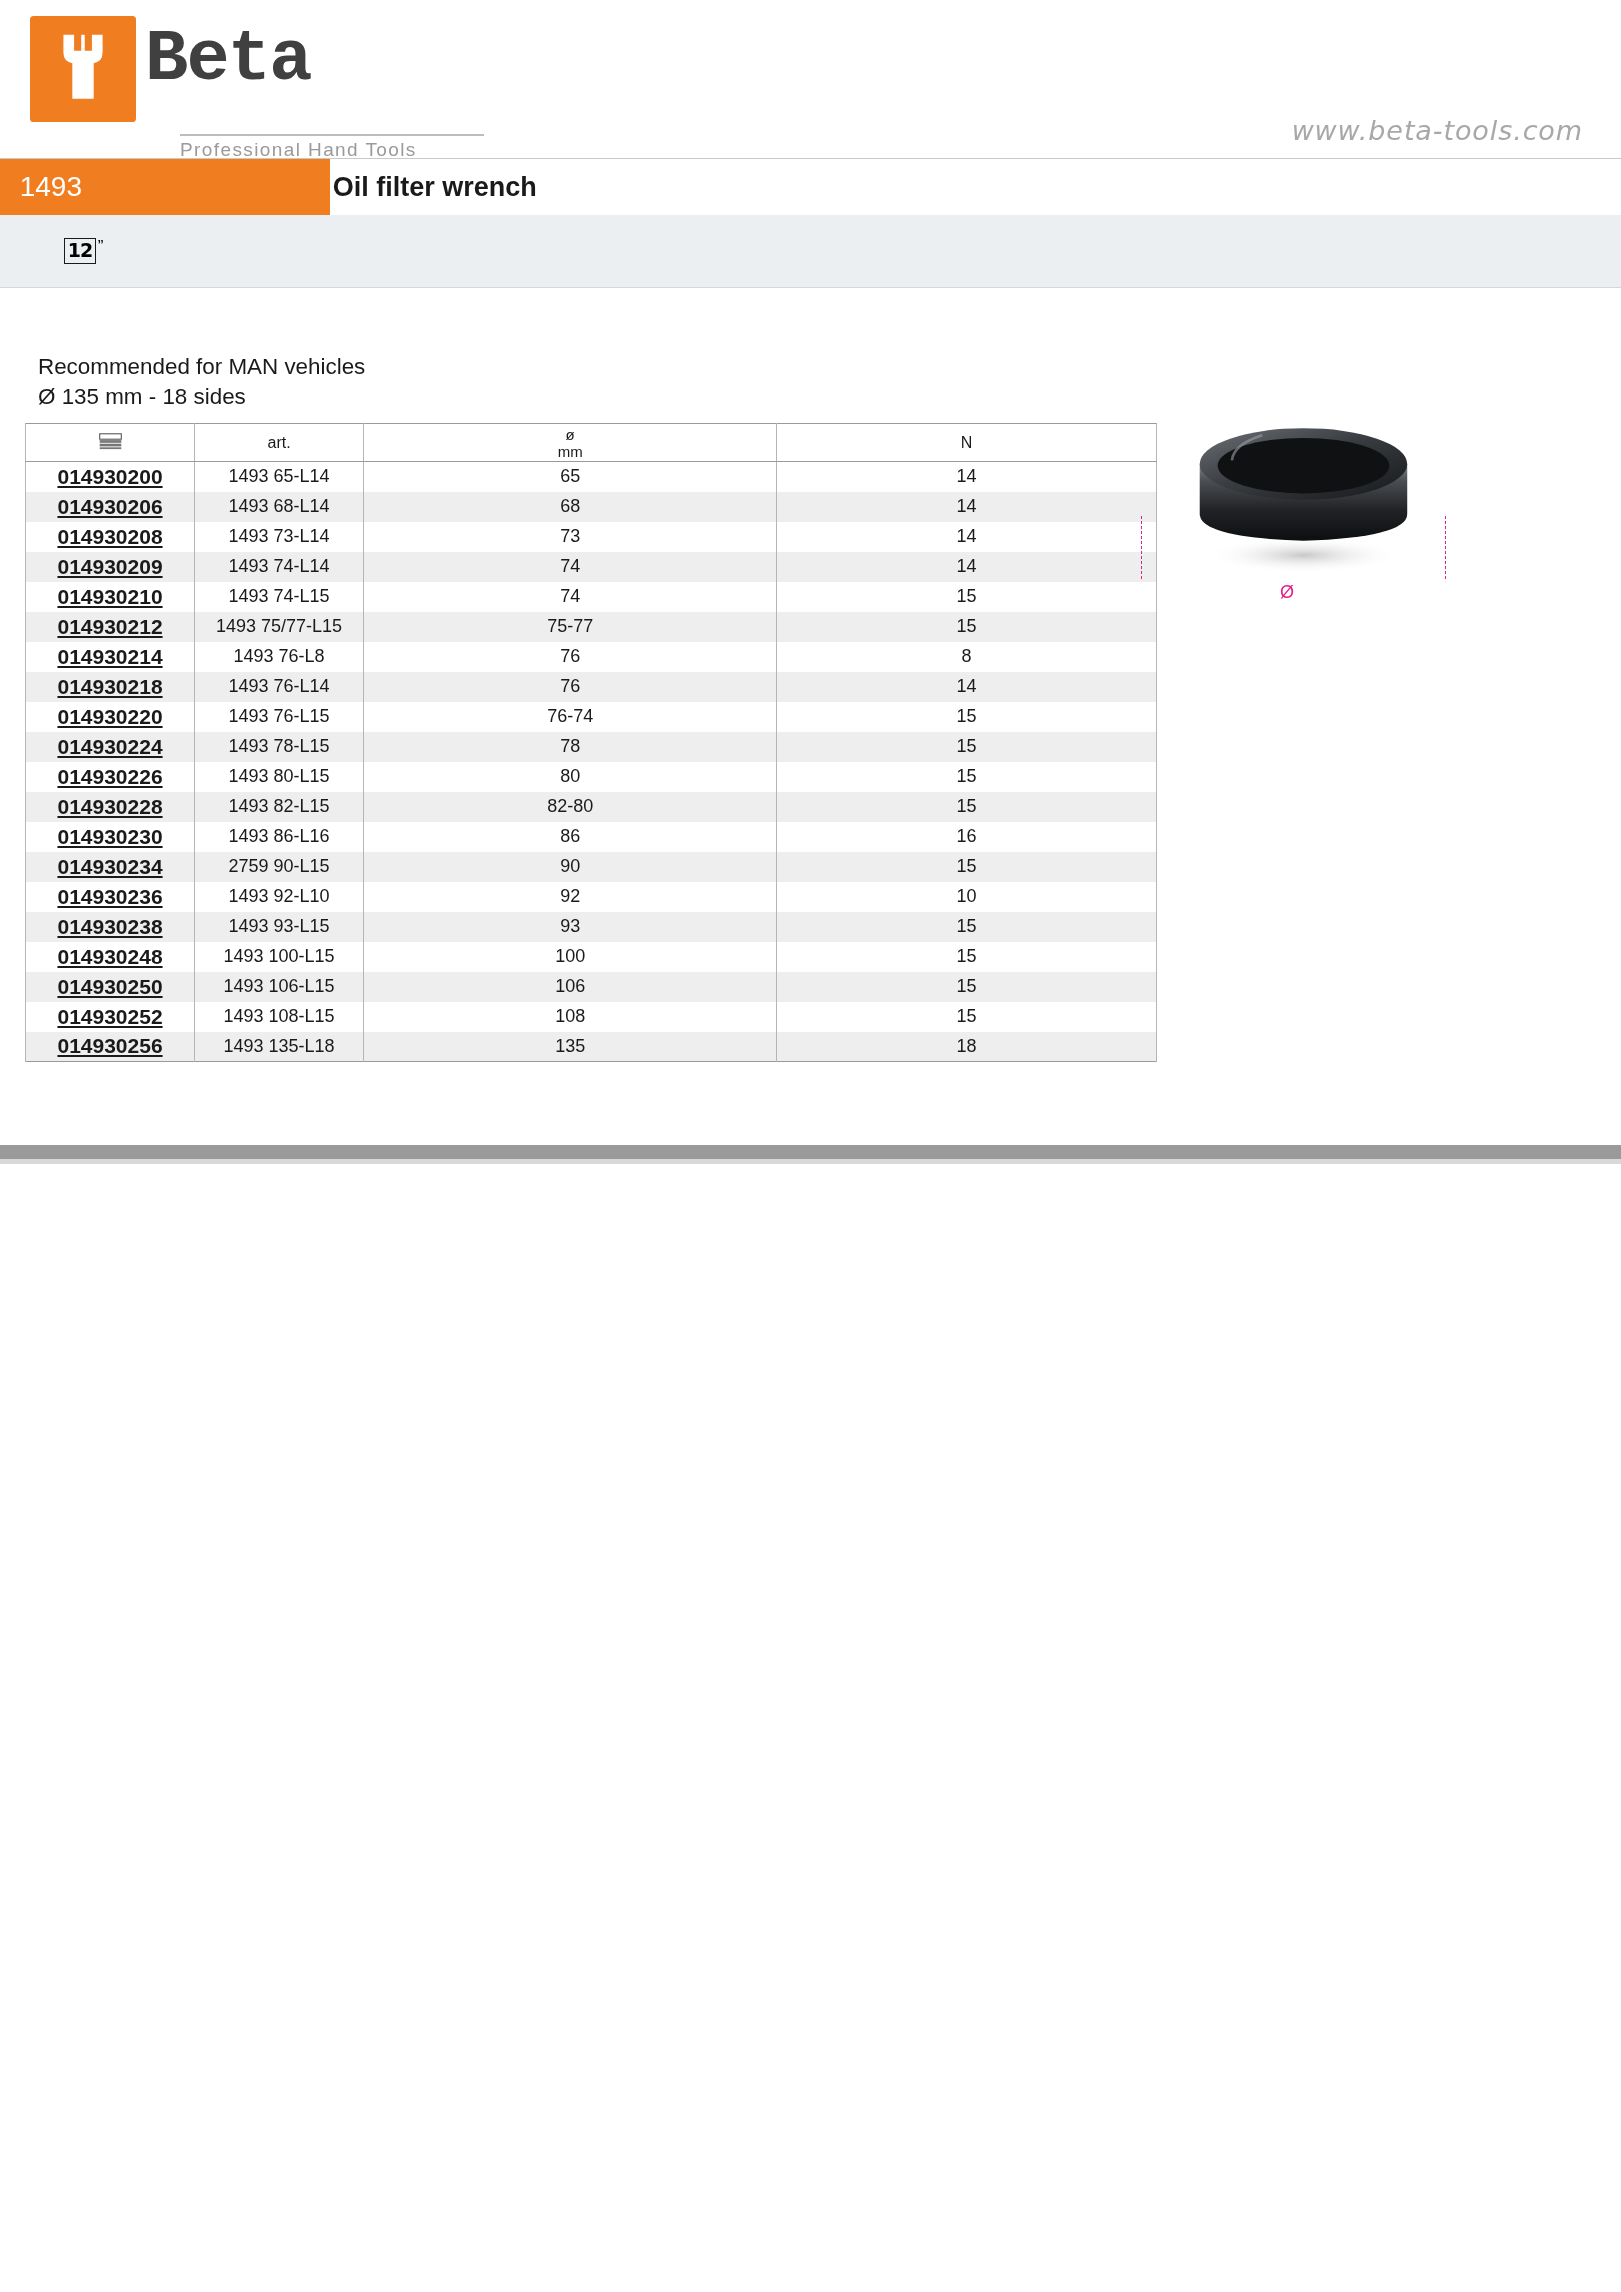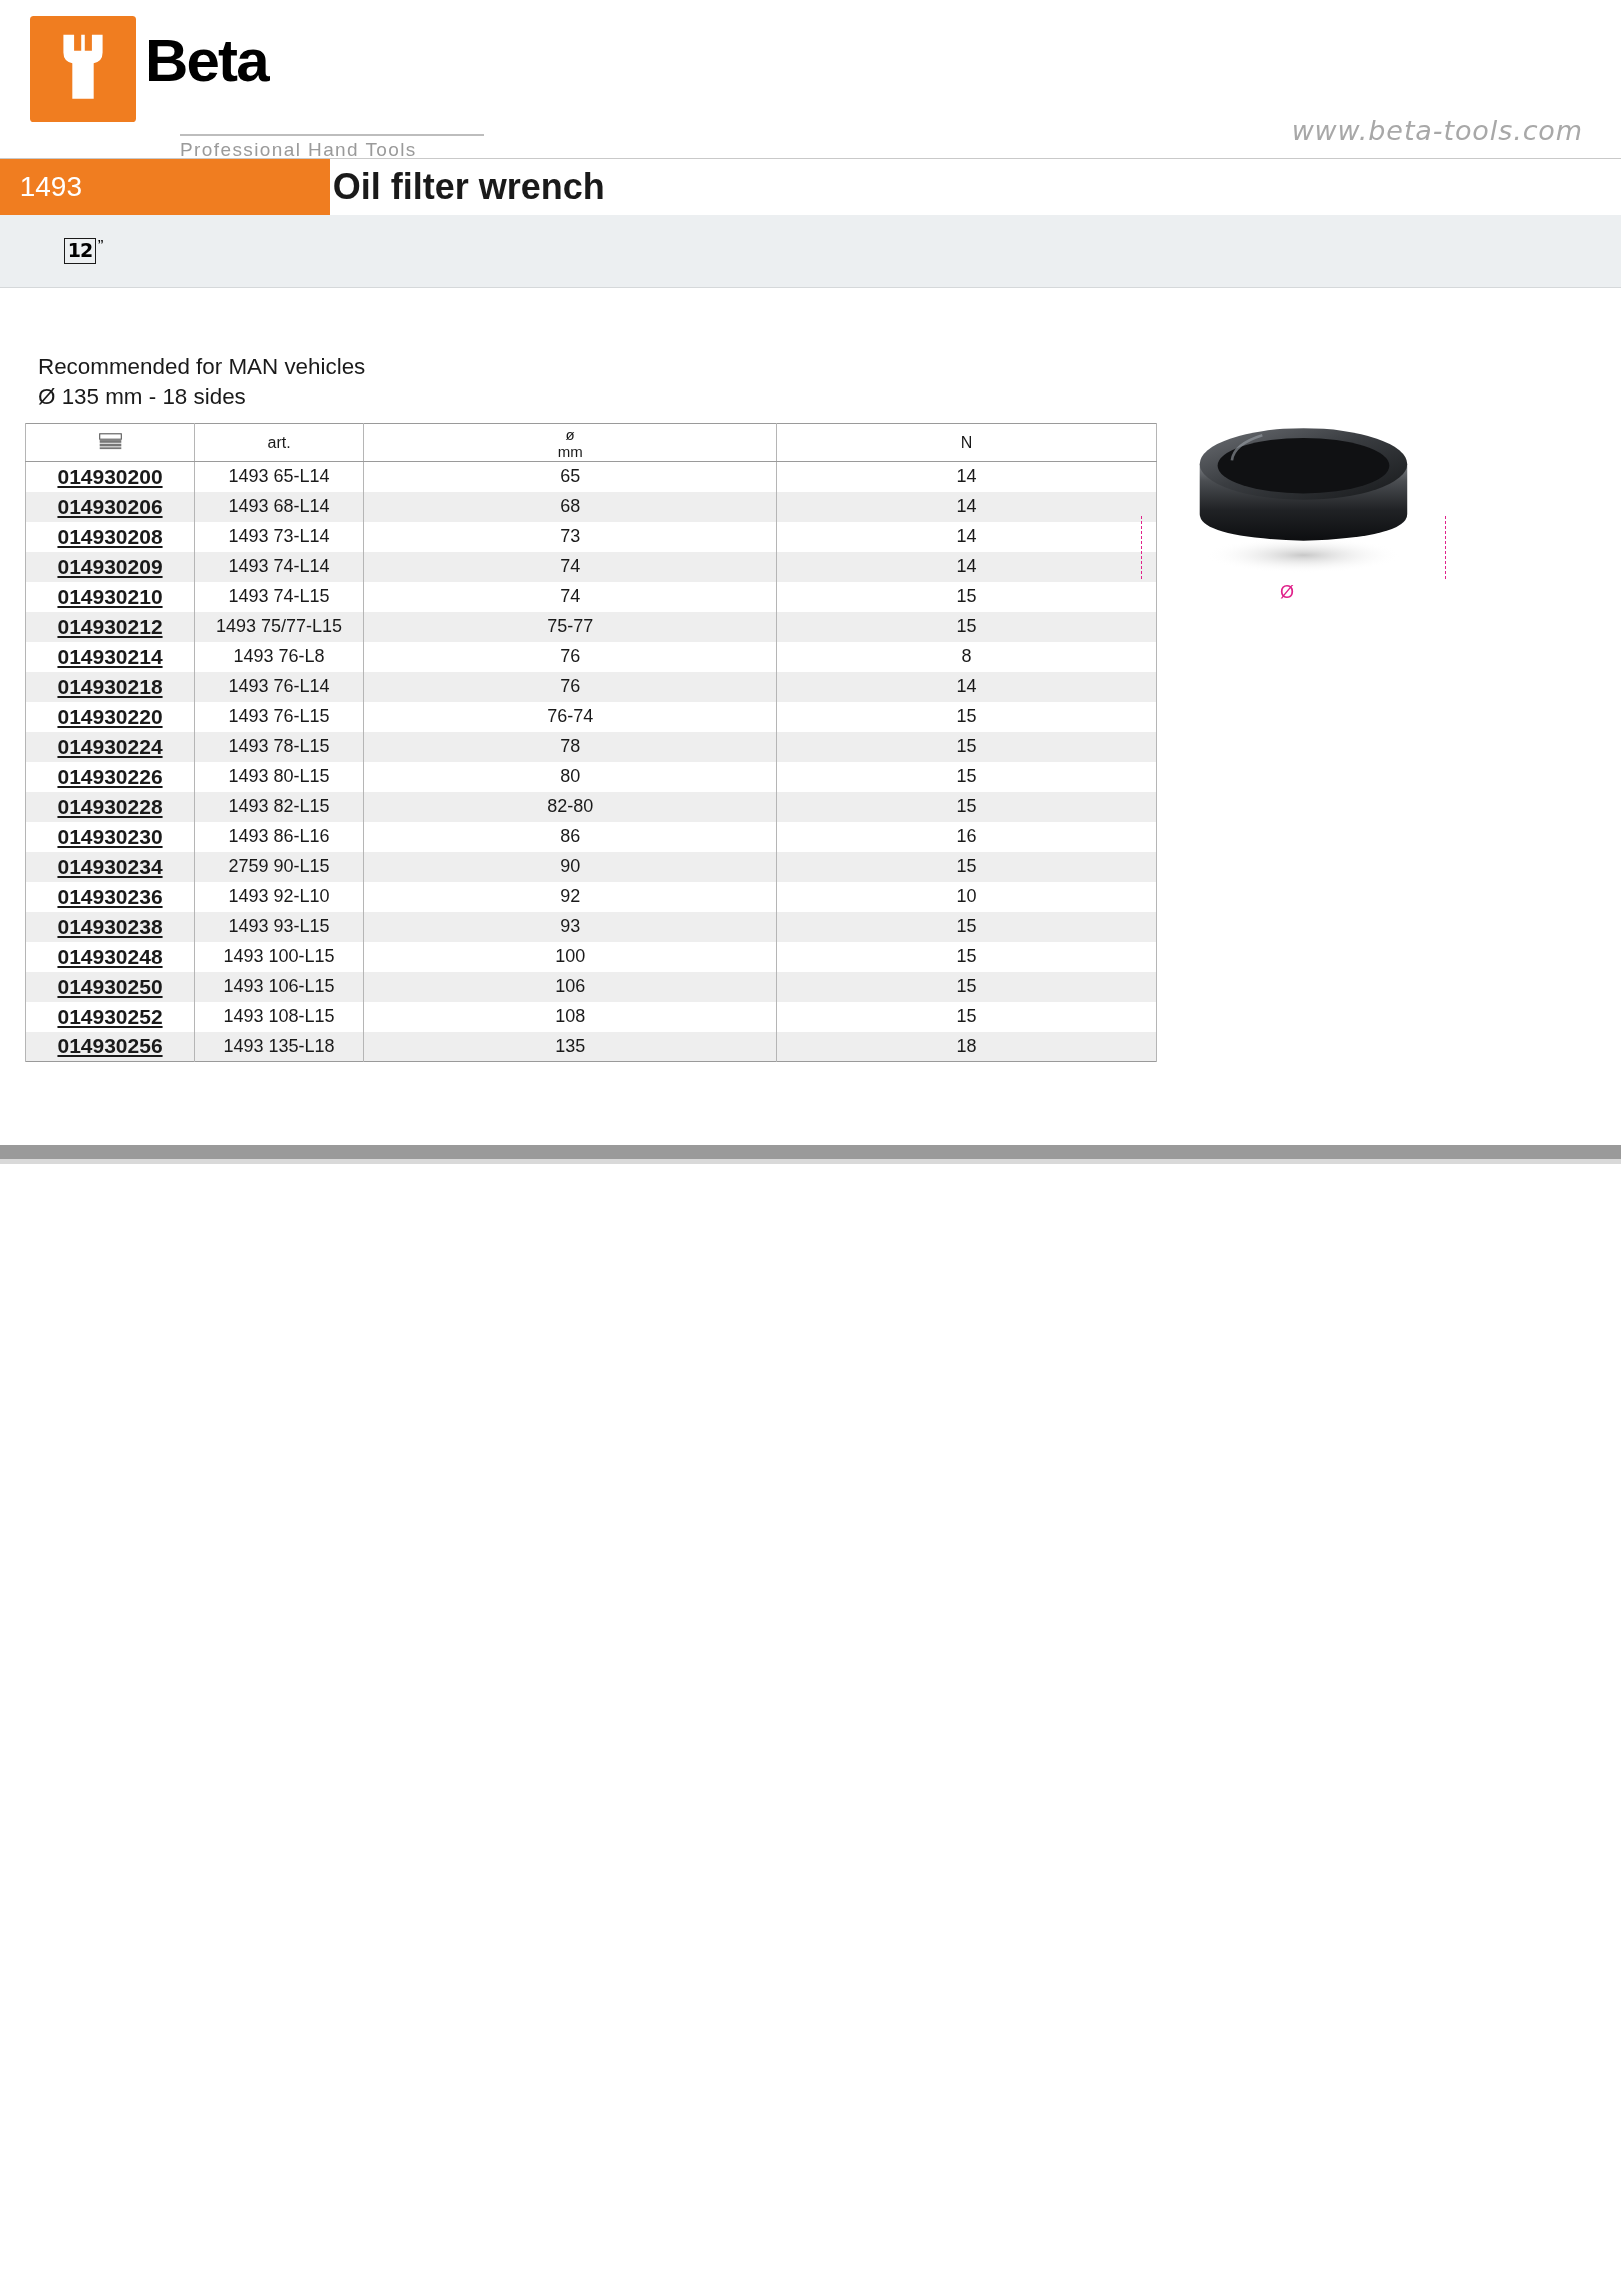--- a/index.html
+++ b/index.html
@@ -44,26 +44,26 @@
     left: 50%;
     top: 50%;
     transform: translate(-50%, -52%);
     width: 57px;
     height: 70px;
   }
   .logo-text {
     position: absolute;
     left: 115px;
     top: 0px;
-    font-size: 60px;
+    font-size: 72px;
     line-height: 93px;
     font-weight: bold;
-    color: #000000;
+    color: #404040;
     letter-spacing: -1.8px;
-    font-family: Liberation Sans, sans-serif;
+    font-family: Liberation Mono, monospace;
   }
   .logo-sub {
     position: absolute;
     left: 150px;
     top: 125px;
     font-size: 19px;
     color: #9a9a9a;
     letter-spacing: 1.4px;
     white-space: nowrap;
   }
@@ -102,21 +102,21 @@
     font-weight: normal;
     display: flex;
     align-items: center;
     padding-left: 19.7px;
   }
   .title-text {
     flex: 1;
     display: flex;
     align-items: center;
     padding-left: 2.7px;
-    font-size: 36px;
+    font-size: 27px;
     font-weight: bold;
     color: #1a1a1a;
   }
   .title-text span { padding-left: 0; }
 
   
   .iconstrip {
     height: 73px;
     background: #eceff1;
     border-bottom: 1.8px solid #d5d8da;

